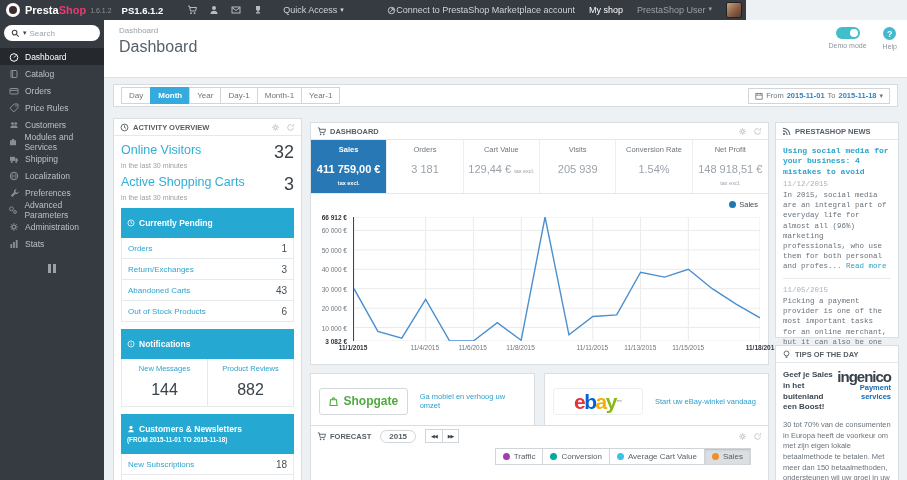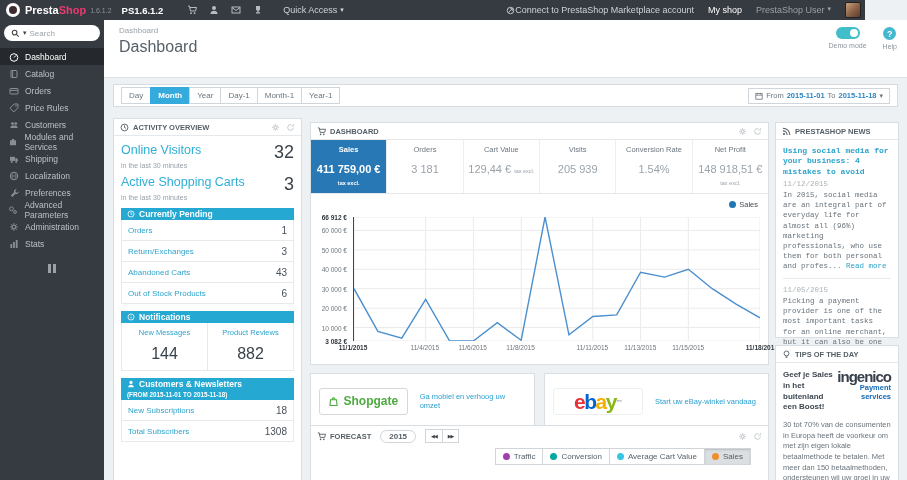--- a/index.html
+++ b/index.html
@@ -2,21 +2,21 @@
 <html><head>
 <meta charset="utf-8">
 <style>
   * { margin:0; padding:0; box-sizing:border-box; }
   html,body { width:907px; height:480px; overflow:hidden; background:#eef1f4;
     font-family:"Liberation Sans","DejaVu Sans",sans-serif; font-size:10px; color:#5e6977; }
   svg { display:block; }
   .ic { display:inline-flex; align-items:center; justify-content:center; }
 
   
-  .topbar { position:absolute; left:0; top:0; width:865px; height:20px; background:#363a41;
+  .topbar { position:absolute; left:0; top:0; width:746px; height:20px; background:#363a41;
     display:flex; align-items:center; color:#cfd4d9; font-size:9px; z-index:30; }
   .logo-circle { width:14px; height:14px; border-radius:50%; background:#fff; margin:0 5px 0 6px;
     position:relative; overflow:hidden; }
   .logo-circle i { position:absolute; left:3px; top:3px; width:8px; height:8px; border-radius:50%; background:#3e2b2f; }
   .brand { font-size:11px; font-weight:bold; color:#fff; }
   .brand .pink { color:#eb3a70; }
   .brand-ver { font-size:7px; color:#8c9196; margin:0 10px 0 4px; }
   .shop-name { font-weight:bold; color:#fff; font-size:9.5px; margin-right:18px; }
   .tb-ic { width:22px; color:#b6bcc2; cursor:pointer; }
   .quick-access { margin-left:14px; display:flex; align-items:center; gap:3px; cursor:pointer; }
@@ -71,21 +71,21 @@
   .panel-head .ph-icons { margin-left:auto; display:flex; gap:6px; color:#c3c9cd; }
   .panel-head .ph-icons .ic { cursor:pointer; }
 
   
   .p-activity { left:9px; top:98px; width:189px; height:400px; }
   .act-body { padding:5px 7px; }
   .big-row { display:flex; justify-content:space-between; align-items:flex-start; margin-top:2px; }
   .big-row .bl { color:#2fafd8; font-size:12.5px; }
   .big-row .bv { color:#3a424a; font-size:18px; line-height:18px; }
   .sub { font-size:7px; color:#98a1a8; margin:1px 0 6px 0; }
-  .bluebar { background:#25a8d2; color:#fff; font-size:8.5px; font-weight:bold; padding:1px 6px; margin-top:7px; }
+  .bluebar { background:#25a8d2; color:#fff; font-size:8.5px; font-weight:bold; padding:10px 6px; margin-top:7px; }
   .bluebar .t { display:flex; align-items:center; gap:4px; }
   .bluebar .st { font-size:6.3px; font-weight:bold; margin-top:1px; }
   .acrows { border:1px solid #e6eaed; border-top:none; }
   .acrow { display:flex; justify-content:space-between; align-items:center; padding:4.5px 6px;
     border-top:1px solid #e6eaed; cursor:pointer; }
   .acrow:first-child { border-top:none; }
   .acrow .k { color:#2fa3cc; font-size:8px; }
   .acrow .v { color:#474f57; font-size:10px; }
   .notif-cols { display:flex; border:1px solid #e6eaed; border-top:none; }
   .ncol { flex:1; text-align:center; padding:5px 2px 7px; }

